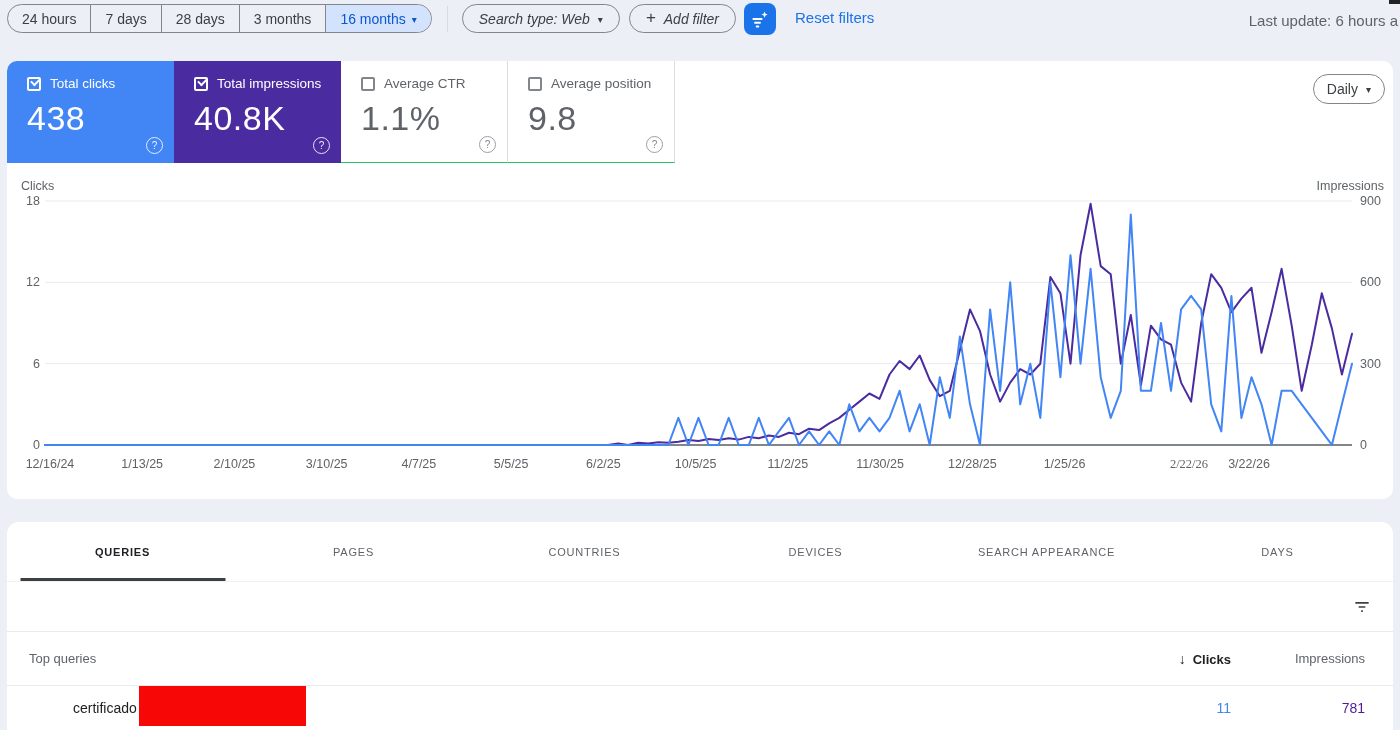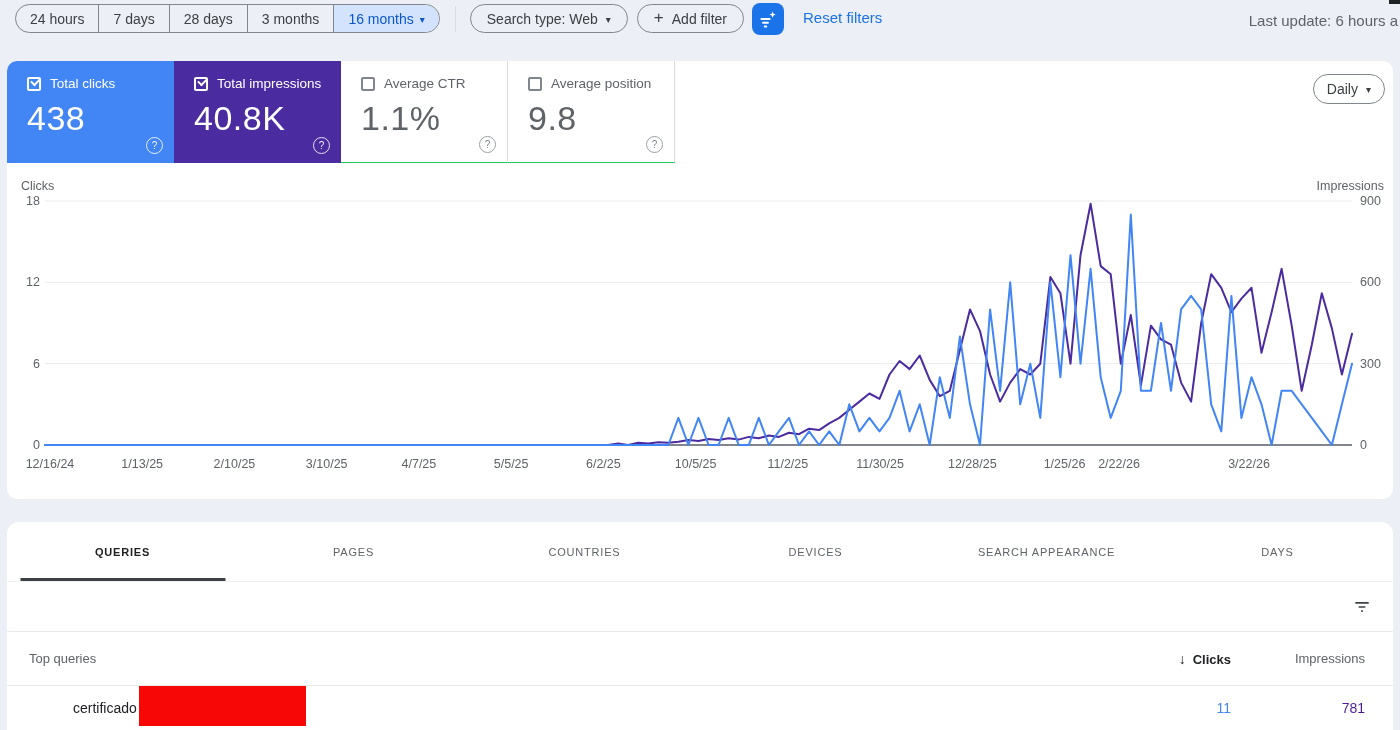--- a/index.html
+++ b/index.html
@@ -1,27 +1,27 @@
 <!DOCTYPE html>
 <html><head>
 <meta charset="utf-8">
 <style>
   html,body{margin:0;padding:0;}
   body{font-family:"Liberation Sans","DejaVu Sans",sans-serif;background:#edeff7;}
   .page{position:relative;width:1400px;height:730px;overflow:hidden;background:#edeff7;}
 
   
-  .toolbar{position:absolute;top:0;left:0;width:1400px;height:47px;display:flex;align-items:flex-start;padding-top:4px;box-sizing:border-box;padding-left:8px;}
+  .toolbar{position:absolute;top:0;left:0;width:1400px;height:47px;display:flex;align-items:flex-start;padding-top:4px;box-sizing:border-box;}
   .seg{display:inline-flex;margin-left:7px;border:1px solid #80868b;border-radius:16px;overflow:hidden;height:29px;box-sizing:border-box;background:#fff0;}
   .seg button{appearance:none;border:none;background:transparent;font-family:inherit;font-size:14px;font-weight:500;color:#3c4043;height:27px;padding:0 14px;border-left:1px solid #80868b;cursor:pointer;white-space:nowrap;display:flex;align-items:center;gap:6px;}
   .seg button:first-child{border-left:none;}
   .seg button.selected{border-radius:0 14px 14px 0;}
   .caret{font-size:10px;line-height:1;position:relative;top:1px;}
   .vsep{width:1px;height:26px;background:#dadce0;margin:2px 14px 0 15px;}
-  .pill{appearance:none;background:#fff0;border:1px solid #80868b;border-radius:15px;height:29px;padding:0 16px;font-family:inherit;font-size:14px;font-weight:500;color:#3c4043;display:flex;align-items:center;gap:8px;cursor:pointer;white-space:nowrap;}
+  .pill{appearance:none;background:#fff0;border:1px solid #80868b;border-radius:15px;height:29px;padding:0 16px;font-family:inherit;font-size:14px;font-weight:500;color:#3c4043;display:flex;align-items:center;gap:8px;cursor:pointer;white-space:nowrap;font-style:italic;}
   .pill + .pill{margin-left:9px;}
   .plus-glyph{font-size:17px;font-weight:400;position:relative;top:-1px;}
   .icon-btn{width:32px;height:32px;border:none;border-radius:8px;margin-left:8px;margin-top:-1px;display:flex;align-items:center;justify-content:center;cursor:pointer;background:#1a73e8;}
   .reset-link{font-size:15px;font-weight:500;color:#1a73e8;margin-left:19px;margin-top:5px;cursor:pointer;text-decoration:none;white-space:nowrap;}
   .last-update{position:absolute;top:12px;right:2px;font-size:15px;color:#5f6368;white-space:nowrap;}
   .scroll-nub{position:absolute;top:0;right:0;width:11px;height:4px;background:#202124;}
 
   
   .panel1{position:absolute;top:61px;left:7px;width:1386px;height:438px;background:#fff;border-radius:10px;}
   .cards{position:absolute;top:0;left:0;height:102px;display:flex;}
@@ -142,21 +142,21 @@
         <div class="xtick" style="left: 227.46px;">2/10/25</div>
         <div class="xtick" style="left: 319.69px;">3/10/25</div>
         <div class="xtick" style="left: 411.92px;">4/7/25</div>
         <div class="xtick" style="left: 504.15px;">5/5/25</div>
         <div class="xtick" style="left: 596.38px;">6/2/25</div>
         <div class="xtick" style="left: 688.61px;">10/5/25</div>
         <div class="xtick" style="left: 780.84px;">11/2/25</div>
         <div class="xtick" style="left: 873.07px;">11/30/25</div>
         <div class="xtick" style="left: 965.3px;">12/28/25</div>
         <div class="xtick" style="left: 1057.53px;">1/25/26</div>
-        <div class="xtick" style="left: 1112px;">2/22/26</div>
+        <div class="xtick" style="left: 1182px; font-family: Liberation Serif, serif;">2/22/26</div>
         <div class="xtick" style="left: 1241.99px;">3/22/26</div>
       </div>
 
     <div class="cards">
       <div class="metric-card colored" style="background: rgb(66, 133, 244);">
         <div class="metric-head">
           <span class="checkbox checked"></span>
           <span class="metric-label">Total clicks</span>
         </div>
         <div class="metric-value">438</div>

